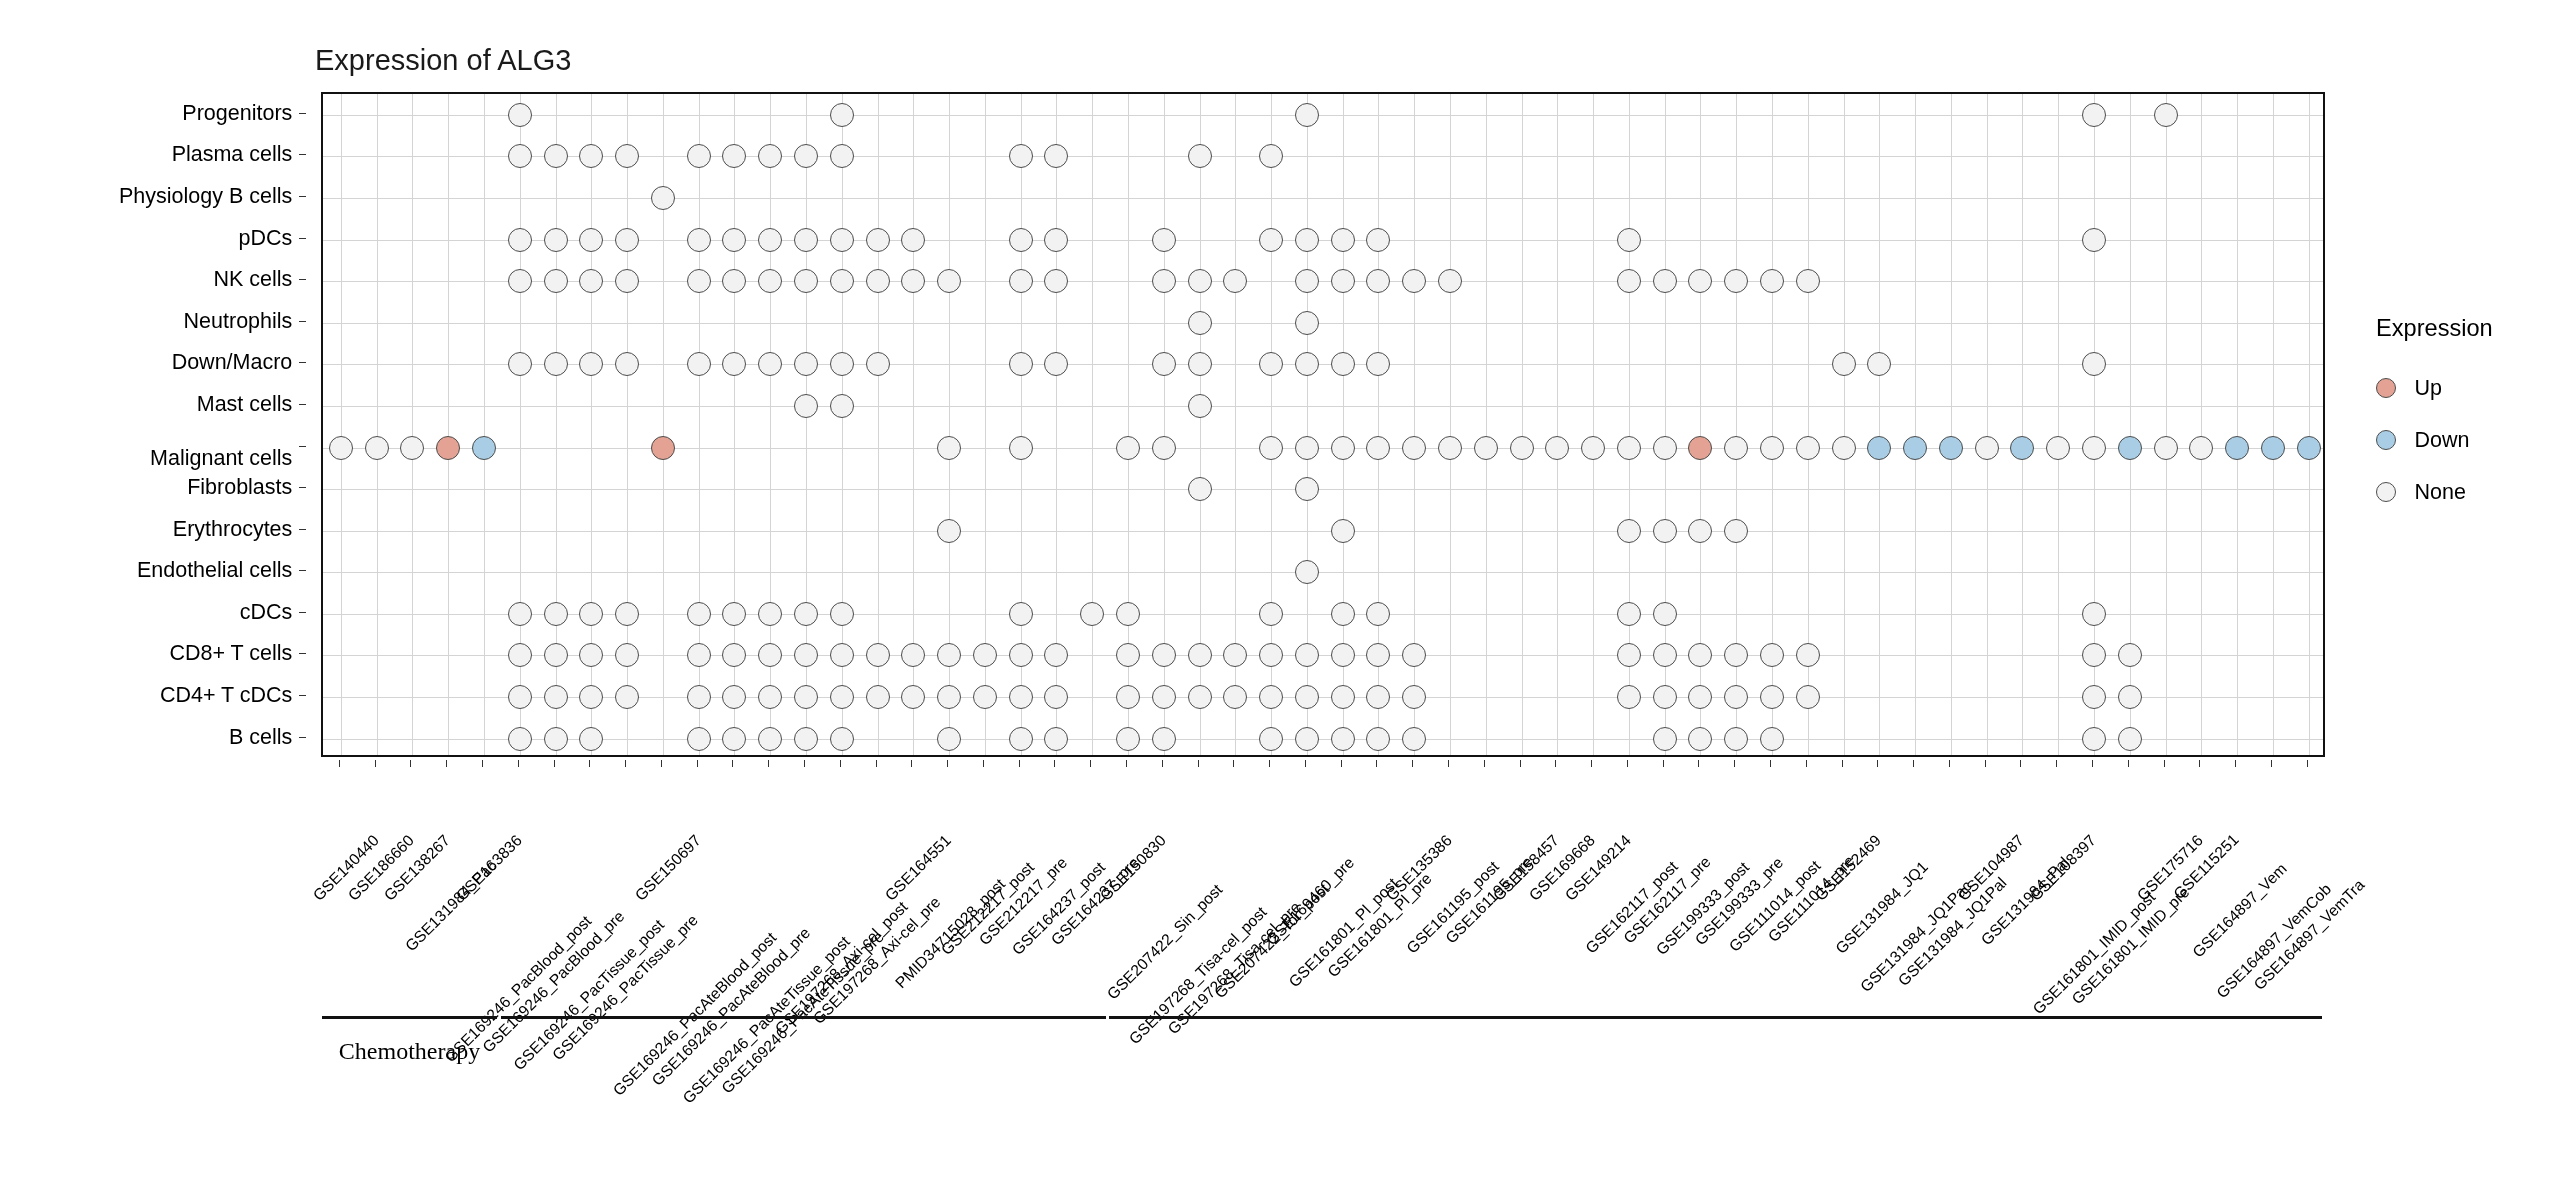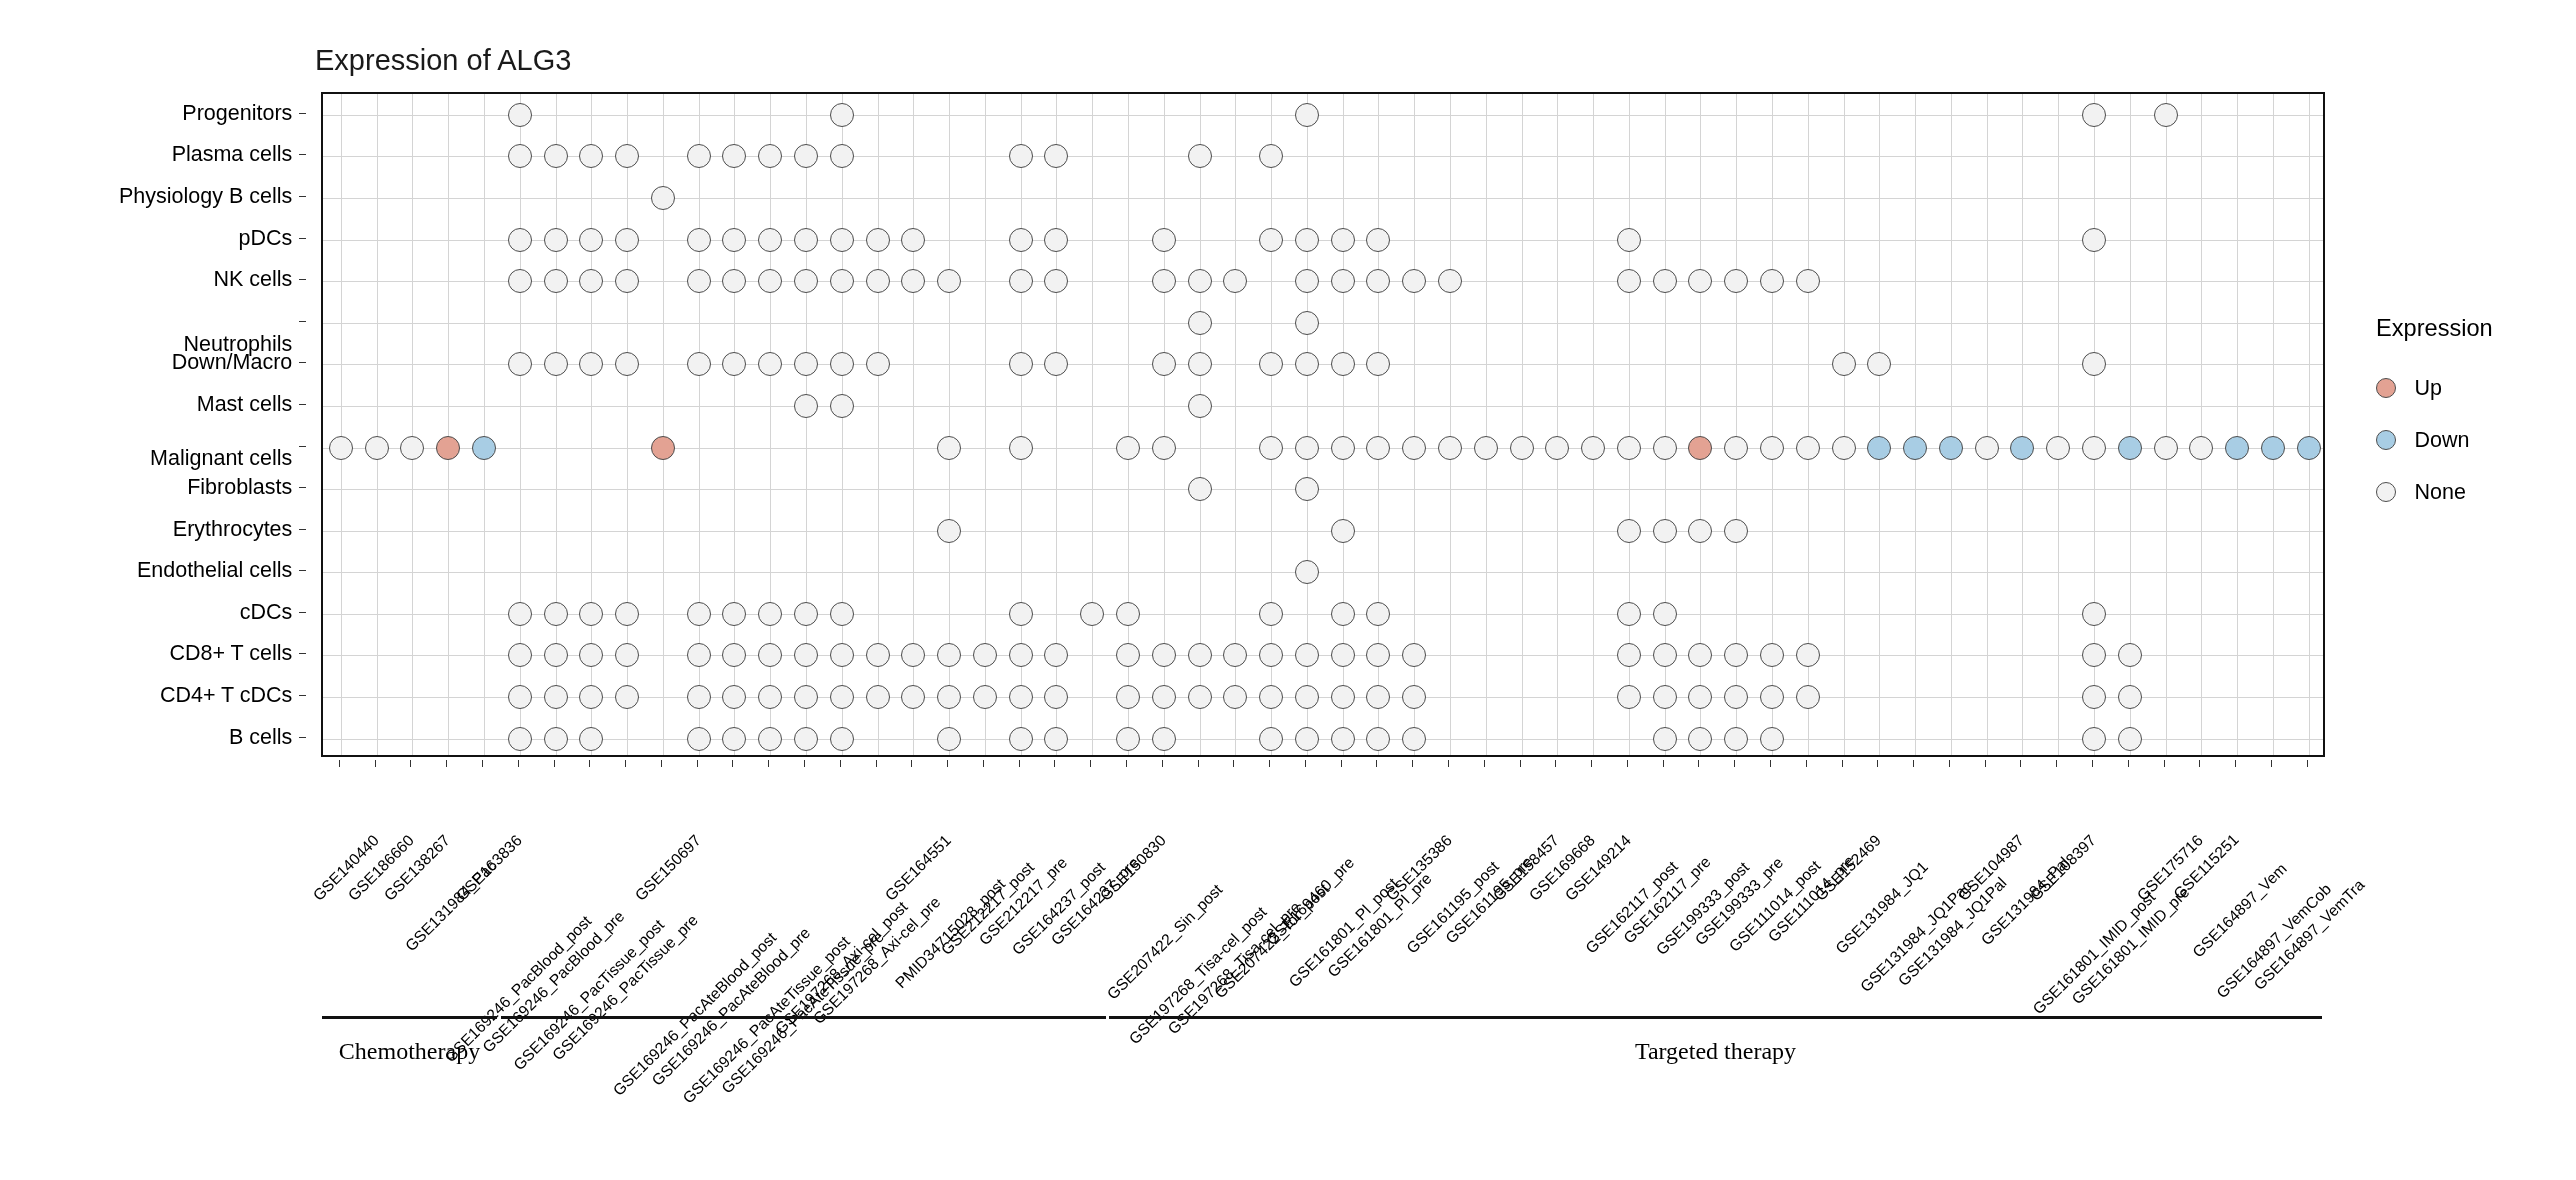--- a/index.html
+++ b/index.html
@@ -187,21 +187,21 @@
       <div class="ylabel" style="top: 21px;">Progenitors</div>
       <div class="ytick" style="top: 21px; left: 299px;"></div>
       <div class="ylabel" style="top: 62px;">Plasma cells</div>
       <div class="ytick" style="top: 62px; left: 299px;"></div>
       <div class="ylabel" style="top: 104px;">Physiology B cells</div>
       <div class="ytick" style="top: 104px; left: 299px;"></div>
       <div class="ylabel" style="top: 146px;">pDCs</div>
       <div class="ytick" style="top: 146px; left: 299px;"></div>
       <div class="ylabel" style="top: 187px;">NK cells</div>
       <div class="ytick" style="top: 187px; left: 299px;"></div>
-      <div class="ylabel" style="top: 229px; margin-top: 23px;">Neutrophils</div>
+      <div class="ylabel" style="top: 229px;">Neutrophils</div>
       <div class="ytick" style="top: 229px; left: 299px;"></div>
       <div class="ylabel" style="top: 270px;">Down/Macro</div>
       <div class="ytick" style="top: 270px; left: 299px;"></div>
       <div class="ylabel" style="top: 312px;">Mast cells</div>
       <div class="ytick" style="top: 312px; left: 299px;"></div>
       <div class="ylabel" style="top: 366px;">Malignant cells</div>
       <div class="ytick" style="top: 354px; left: 299px;"></div>
       <div class="ylabel" style="top: 395px;">Fibroblasts</div>
       <div class="ytick" style="top: 395px; left: 299px;"></div>
       <div class="ylabel" style="top: 437px;">Erythrocytes</div>
@@ -658,21 +658,20 @@
       <div class="xlabel" style="left: 1956px;">GSE164897_VemCob</div>
       <div class="xtick" style="left: 1986px;"></div>
       <div class="xlabel" style="left: 1991px;">GSE164897_VemTra</div>
     </div>
 
   <div id="group-bar">
       <div class="group-line" style="left: 322px; width: 175px;"></div>
       <div class="group-label" style="left: 322px; width: 175px;">Chemotherapy</div>
       <div class="group-line" style="left: 501px; width: 605px;"></div>
       <div class="group-line" style="left: 1109px; width: 1213px;"></div>
-      <div class="group-label" style="left: 1109px; width: 1213px;">Targeted therapy</div>
     </div>
 
   <div id="legend">
     <div id="legend-title">Expression</div>
     <div id="legend-items">
         <div class="legend-row">
           <span class="legend-key" style="background: rgb(227, 162, 147);"></span>
           <span class="legend-label">Up</span>
         </div>
         <div class="legend-row">

